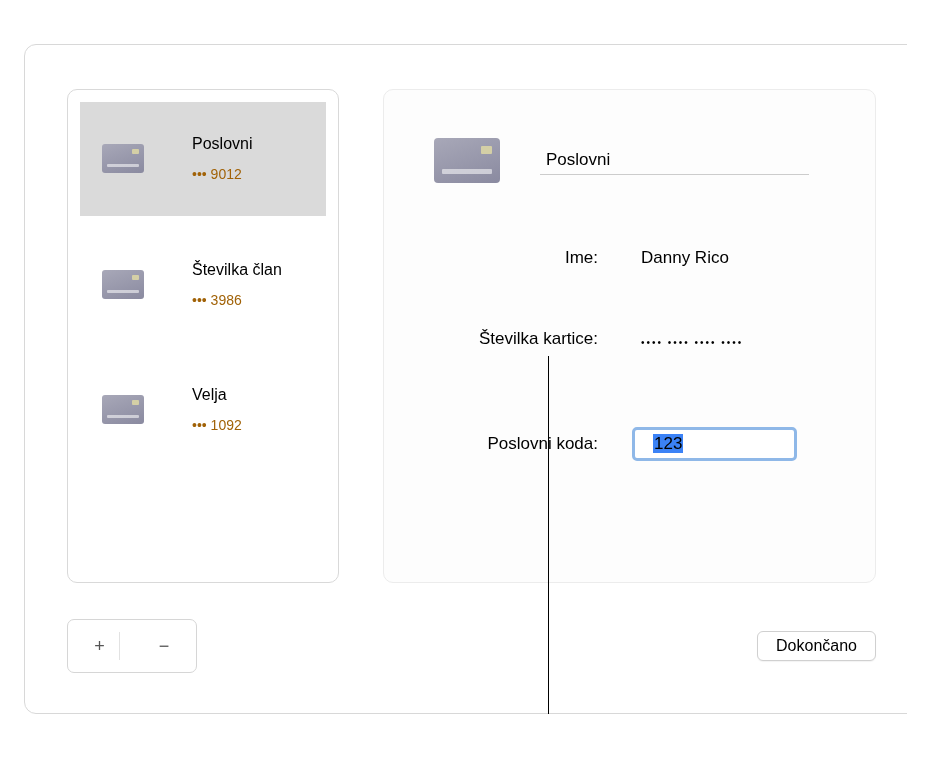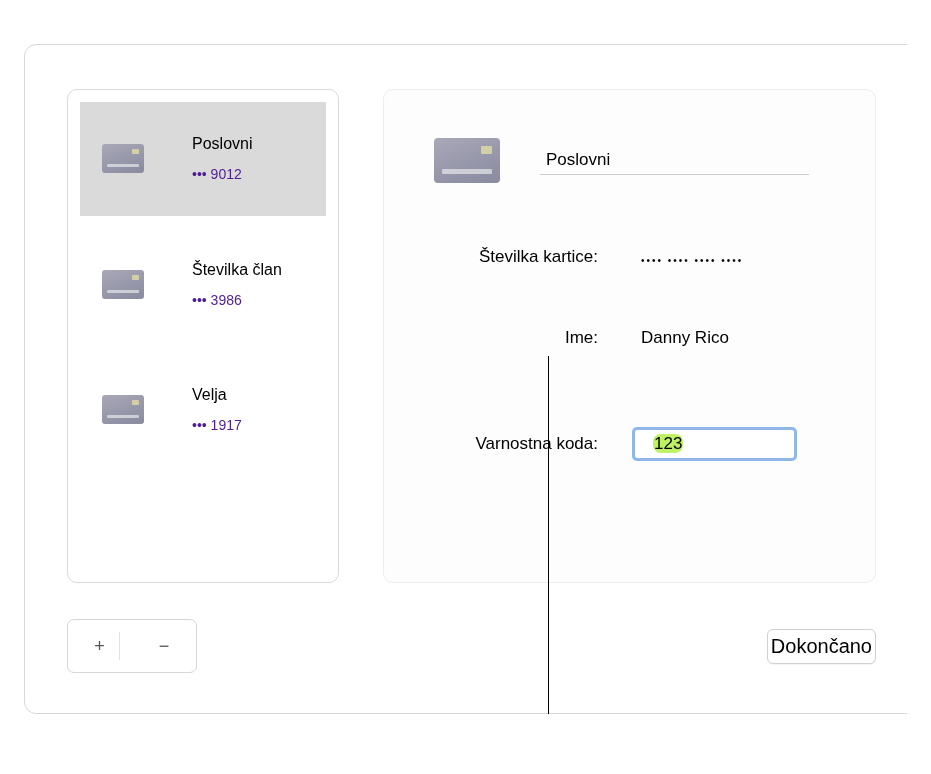--- a/index.html
+++ b/index.html
@@ -60,21 +60,21 @@
   .card-icon::after { 
     content: "";
     position: absolute;
     bottom: 6px; left: 5px; right: 5px;
     height: 3px;
     background: rgba(255,255,255,0.55);
     border-radius: 1px;
   }
   .card-text { line-height: 1.25; }
   .card-name { font-size: 16px; color: #000; }
-  .card-num { font-size: 14px; color: #4c1d95; }
+  .card-num { font-size: 14px; color: #a16207; }
   
   
   .detail {
     flex: 1;
     border: 1px solid #ececec;
     border-radius: 10px;
     background: #fdfdfd;
     padding: 24px 42px 24px 24px;
   }
   .title-row {
@@ -146,23 +146,22 @@
   .security-field {
     flex: 1;
     position: relative;
     border: 3px solid #8fb8e8;
     border-radius: 5px;
     background: #fff;
     padding: 4px 6px;
     font-size: 17px;
   }
   .security-field .sel {
-    background: #bef264;
+    background: #3b82f6;
     padding: 0 1px;
-    border-radius: 8px;
   }
 
   
   .bottom-row {
     display: flex;
     align-items: center;
     justify-content: space-between;
     margin-top: 12px;
   }
   .add-remove {
@@ -182,22 +181,22 @@
     color: #555;
     cursor: pointer;
   }
   .add-remove button:first-child {
     border-right: 1px solid #e2e2e2;
   }
   .done-btn {
     border: 1px solid #d0d0d0;
     background: #fff;
     border-radius: 6px;
-    padding: 5px 3px;
-    font-size: 20px;
+    padding: 5px 18px;
+    font-size: 16px;
     cursor: pointer;
     box-shadow: 0 1px 1px rgba(0,0,0,0.05);
   }
 
   
   .callout-wrap {
     width: 895px;
     margin: 0 auto;
     position: relative;
   }
@@ -237,44 +236,44 @@
         <div class="card-icon"></div>
         <div class="card-text">
           <div class="card-name">Številka član</div>
           <div class="card-num">••• 3986</div>
         </div>
       </div>
       <div class="card-item">
         <div class="card-icon"></div>
         <div class="card-text">
           <div class="card-name">Velja</div>
-          <div class="card-num">••• 1917</div>
+          <div class="card-num">••• 1092</div>
         </div>
       </div>
     </div>
 
     <div class="detail">
       <div class="title-row">
         <div class="card-icon-lg"></div>
         <input class="title-input" value="Poslovni" style="">
       </div>
 
       <div class="form-rows">
         <div class="form-row">
+          <div class="form-label">Ime:</div>
+          <div class="form-value">Danny Rico</div>
+        </div>
+        <div class="form-row">
           <div class="form-label">Številka kartice:</div>
           <div class="form-value card-number-dots">•••• •••• •••• ••••</div>
         </div>
         <div class="form-row">
-          <div class="form-label">Ime:</div>
-          <div class="form-value">Danny Rico</div>
-        </div>
-        <div class="form-row">
-        </div>
-        <div class="form-row">
-          <div class="form-label">Varnostna koda:</div>
+        </div>
+        <div class="form-row">
+          <div class="form-label">Poslovni koda:</div>
           <div class="security-field">
             <span class="sel">123</span>
           </div>
         </div>
       </div>
     </div>
 
   </div>
 
   <div class="bottom-row">

